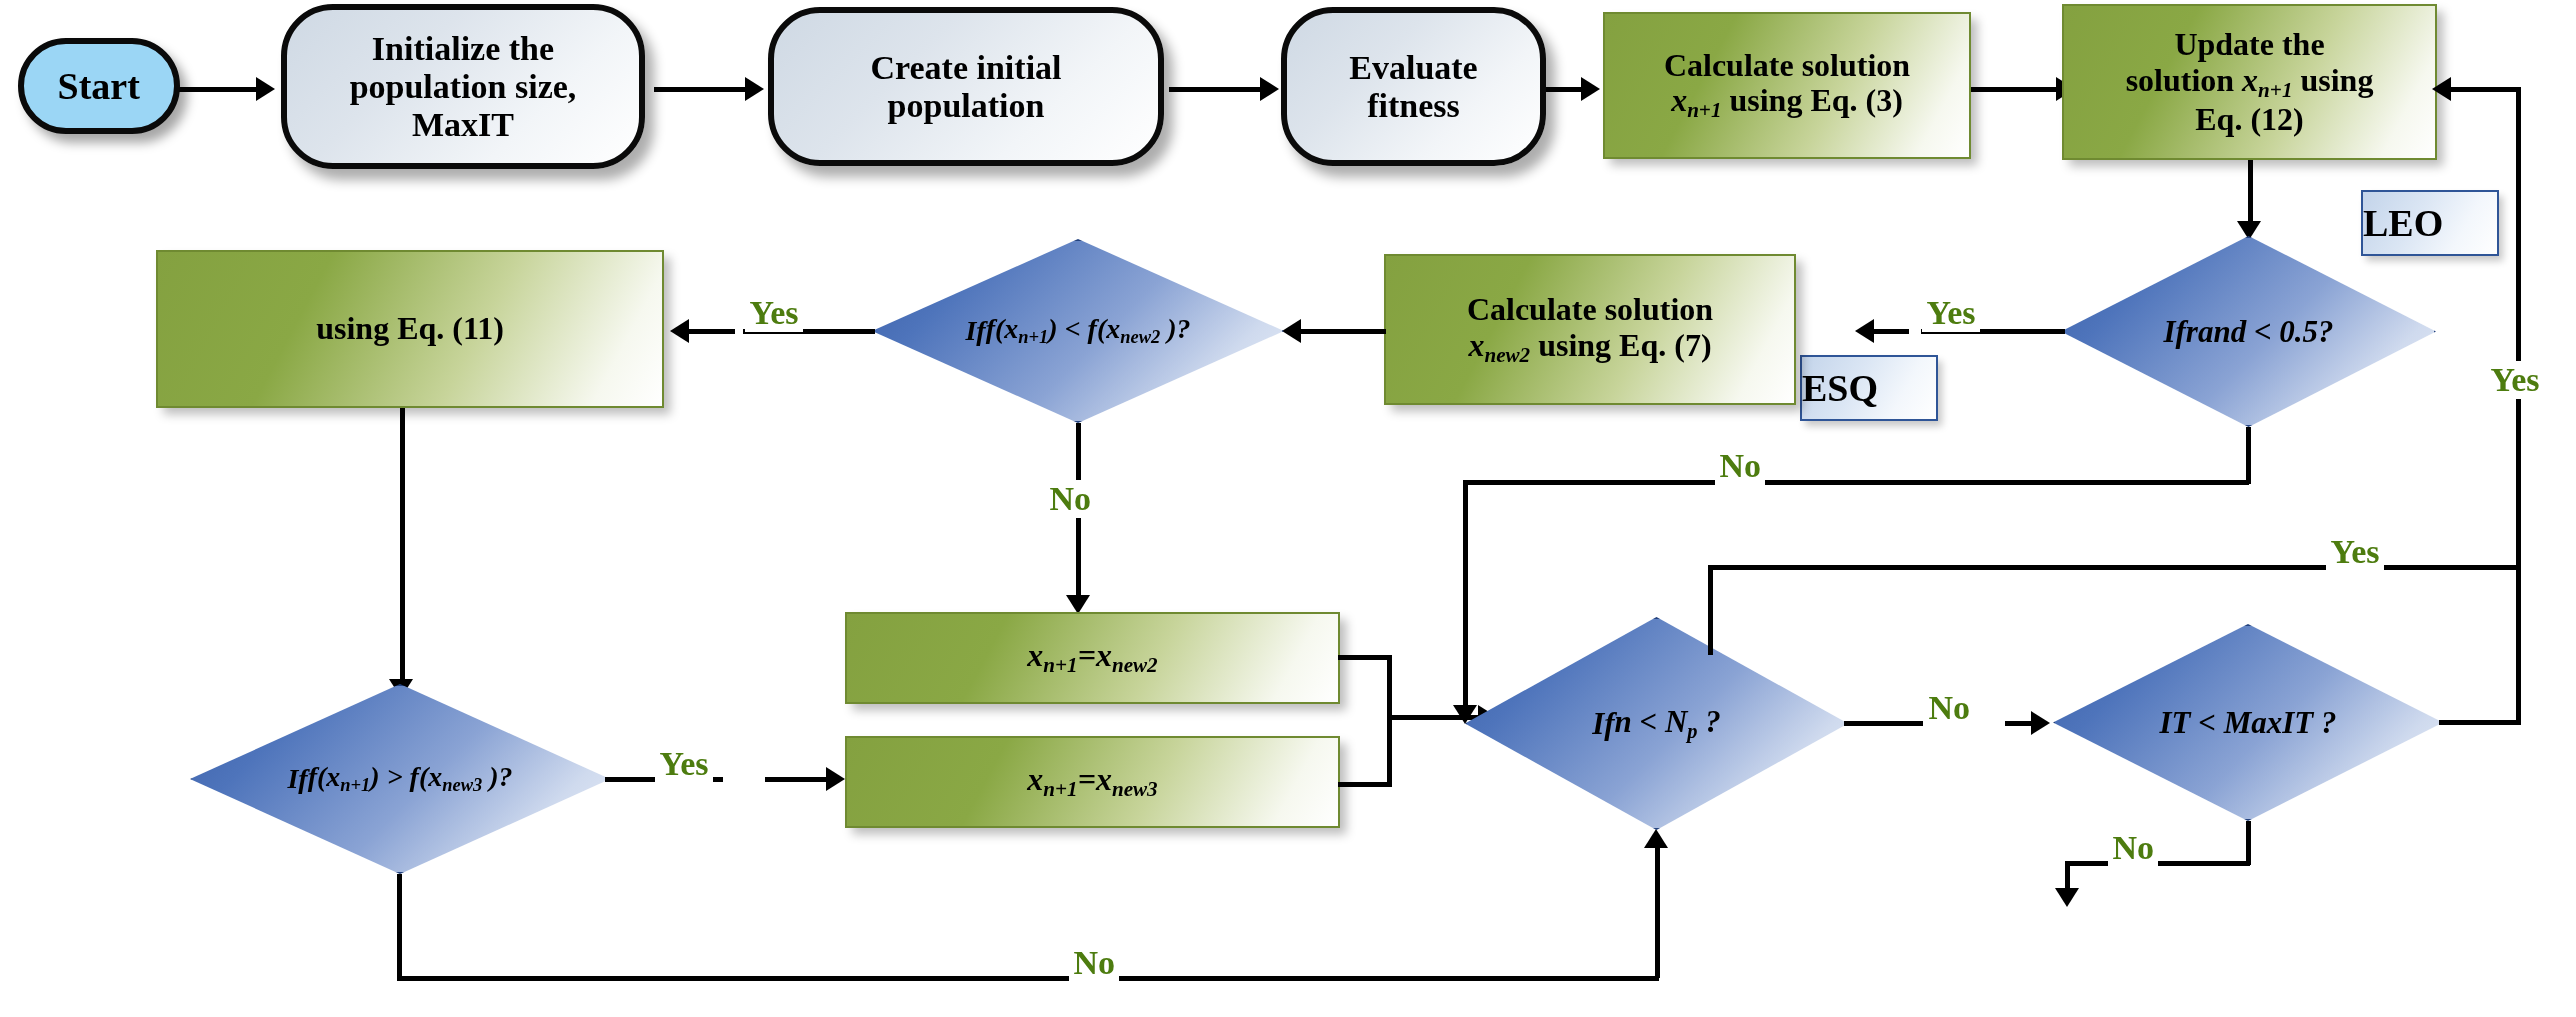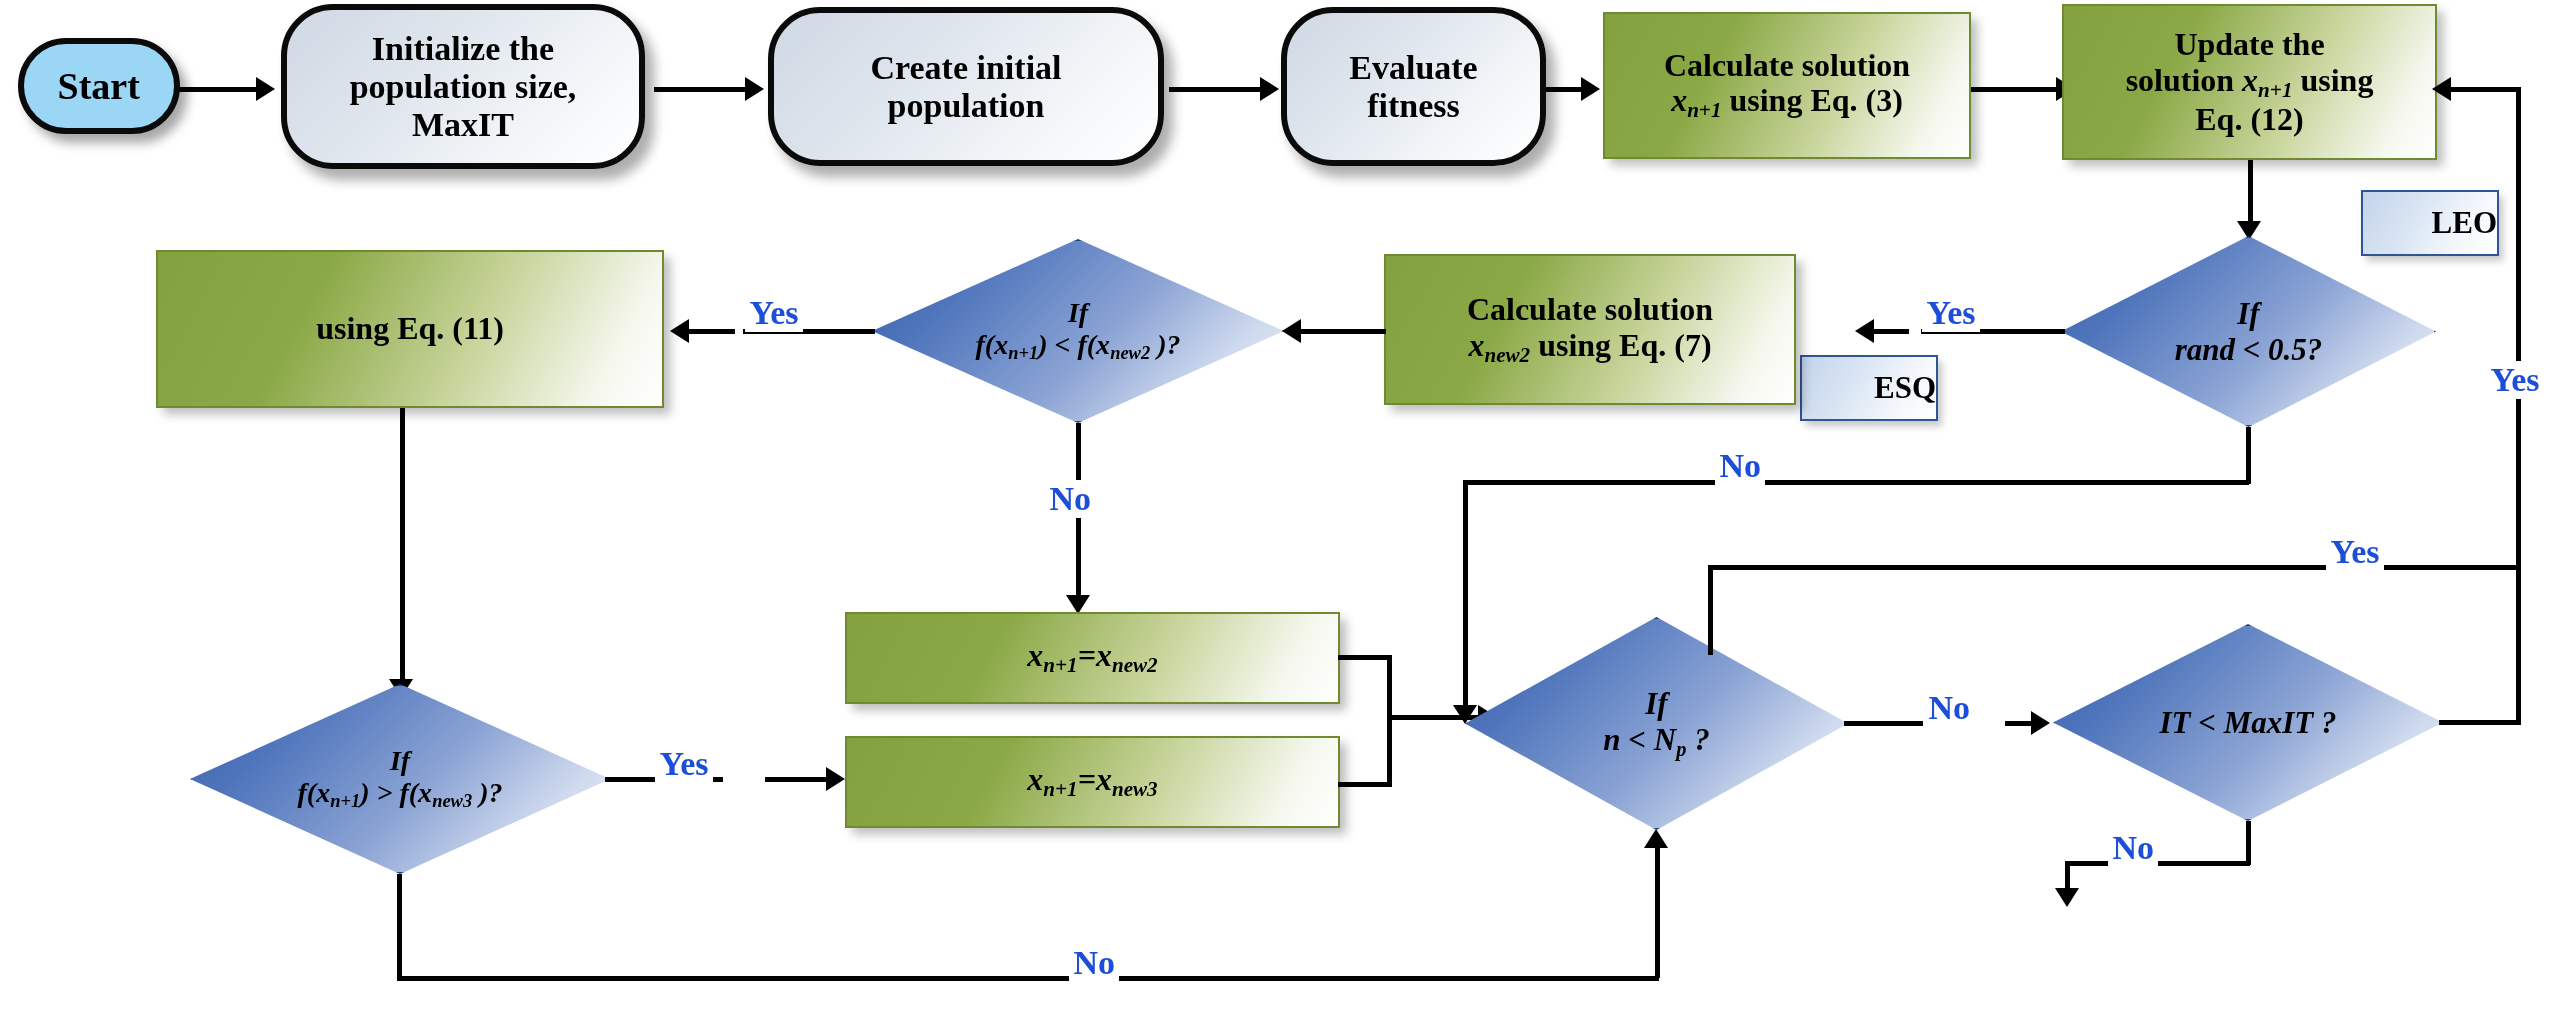--- a/index.html
+++ b/index.html
@@ -25,32 +25,32 @@
          border:2.2px solid #6f8a31;box-shadow:6.6px 7.4px 9.6px rgba(0,0,0,.26);
          font-size:32px;}
 
   
   .dia{position:absolute;}
   .dia .shape{position:absolute;inset:0;
         background:linear-gradient(135deg,#3a5fa8 0%,#4e74bb 22%,#8aa3d4 55%,#cfdaee 80%,#eaf0f9 100%);
         border:2.2px solid #24437f;
         clip-path:polygon(50% 0%,100% 50%,50% 100%,0% 50%);
         filter:drop-shadow(7.4px 8.8px 6.6px rgba(0,0,0,.30));}
-  .dia .txt{position:absolute;inset:0;display:flex;flex-direction:column;
+  .dia .txt{position:absolute;inset:0;display:flex;flex-direction:row;
         align-items:center;justify-content:center;
         font-style:italic;font-weight:bold;color:#000;line-height:1.15;}
 
   
   .badge{position:absolute;box-sizing:border-box;display:flex;align-items:center;
-        justify-content:flex-end;font-weight:bold;font-size:31px;color:#000;
+        justify-content:flex-start;font-weight:bold;font-size:38px;color:#000;
         background:linear-gradient(120deg,#c3d4ea 0%,#dbe6f4 40%,#f3f7fc 72%,#ffffff 100%);
         border:2.9px solid #2f5597;box-shadow:5.2px 5.9px 7.4px rgba(0,0,0,.22);}
 
   
-  .lab{position:absolute;font-weight:bold;font-size:34px;color:#1d4ed8;
+  .lab{position:absolute;font-weight:bold;font-size:34px;color:#4d7c0f;
        background:#fff;padding:0 4.4px;white-space:nowrap;font-family:Liberation Serif, serif;}
 
   
   .h{position:absolute;height:5.2px;background:#000;}
   .v{position:absolute;width:5.2px;background:#000;}
   .ar{position:absolute;width:0;height:0;}
   .ar-r{border-top:12.5px solid transparent;border-bottom:12.5px solid transparent;border-left:19px solid #000;}
   .ar-l{border-top:12.5px solid transparent;border-bottom:12.5px solid transparent;border-right:19px solid #000;}
   .ar-d{border-left:12.5px solid transparent;border-right:12.5px solid transparent;border-top:19px solid #000;}
   .ar-u{border-left:12.5px solid transparent;border-right:12.5px solid transparent;border-bottom:19px solid #000;}

